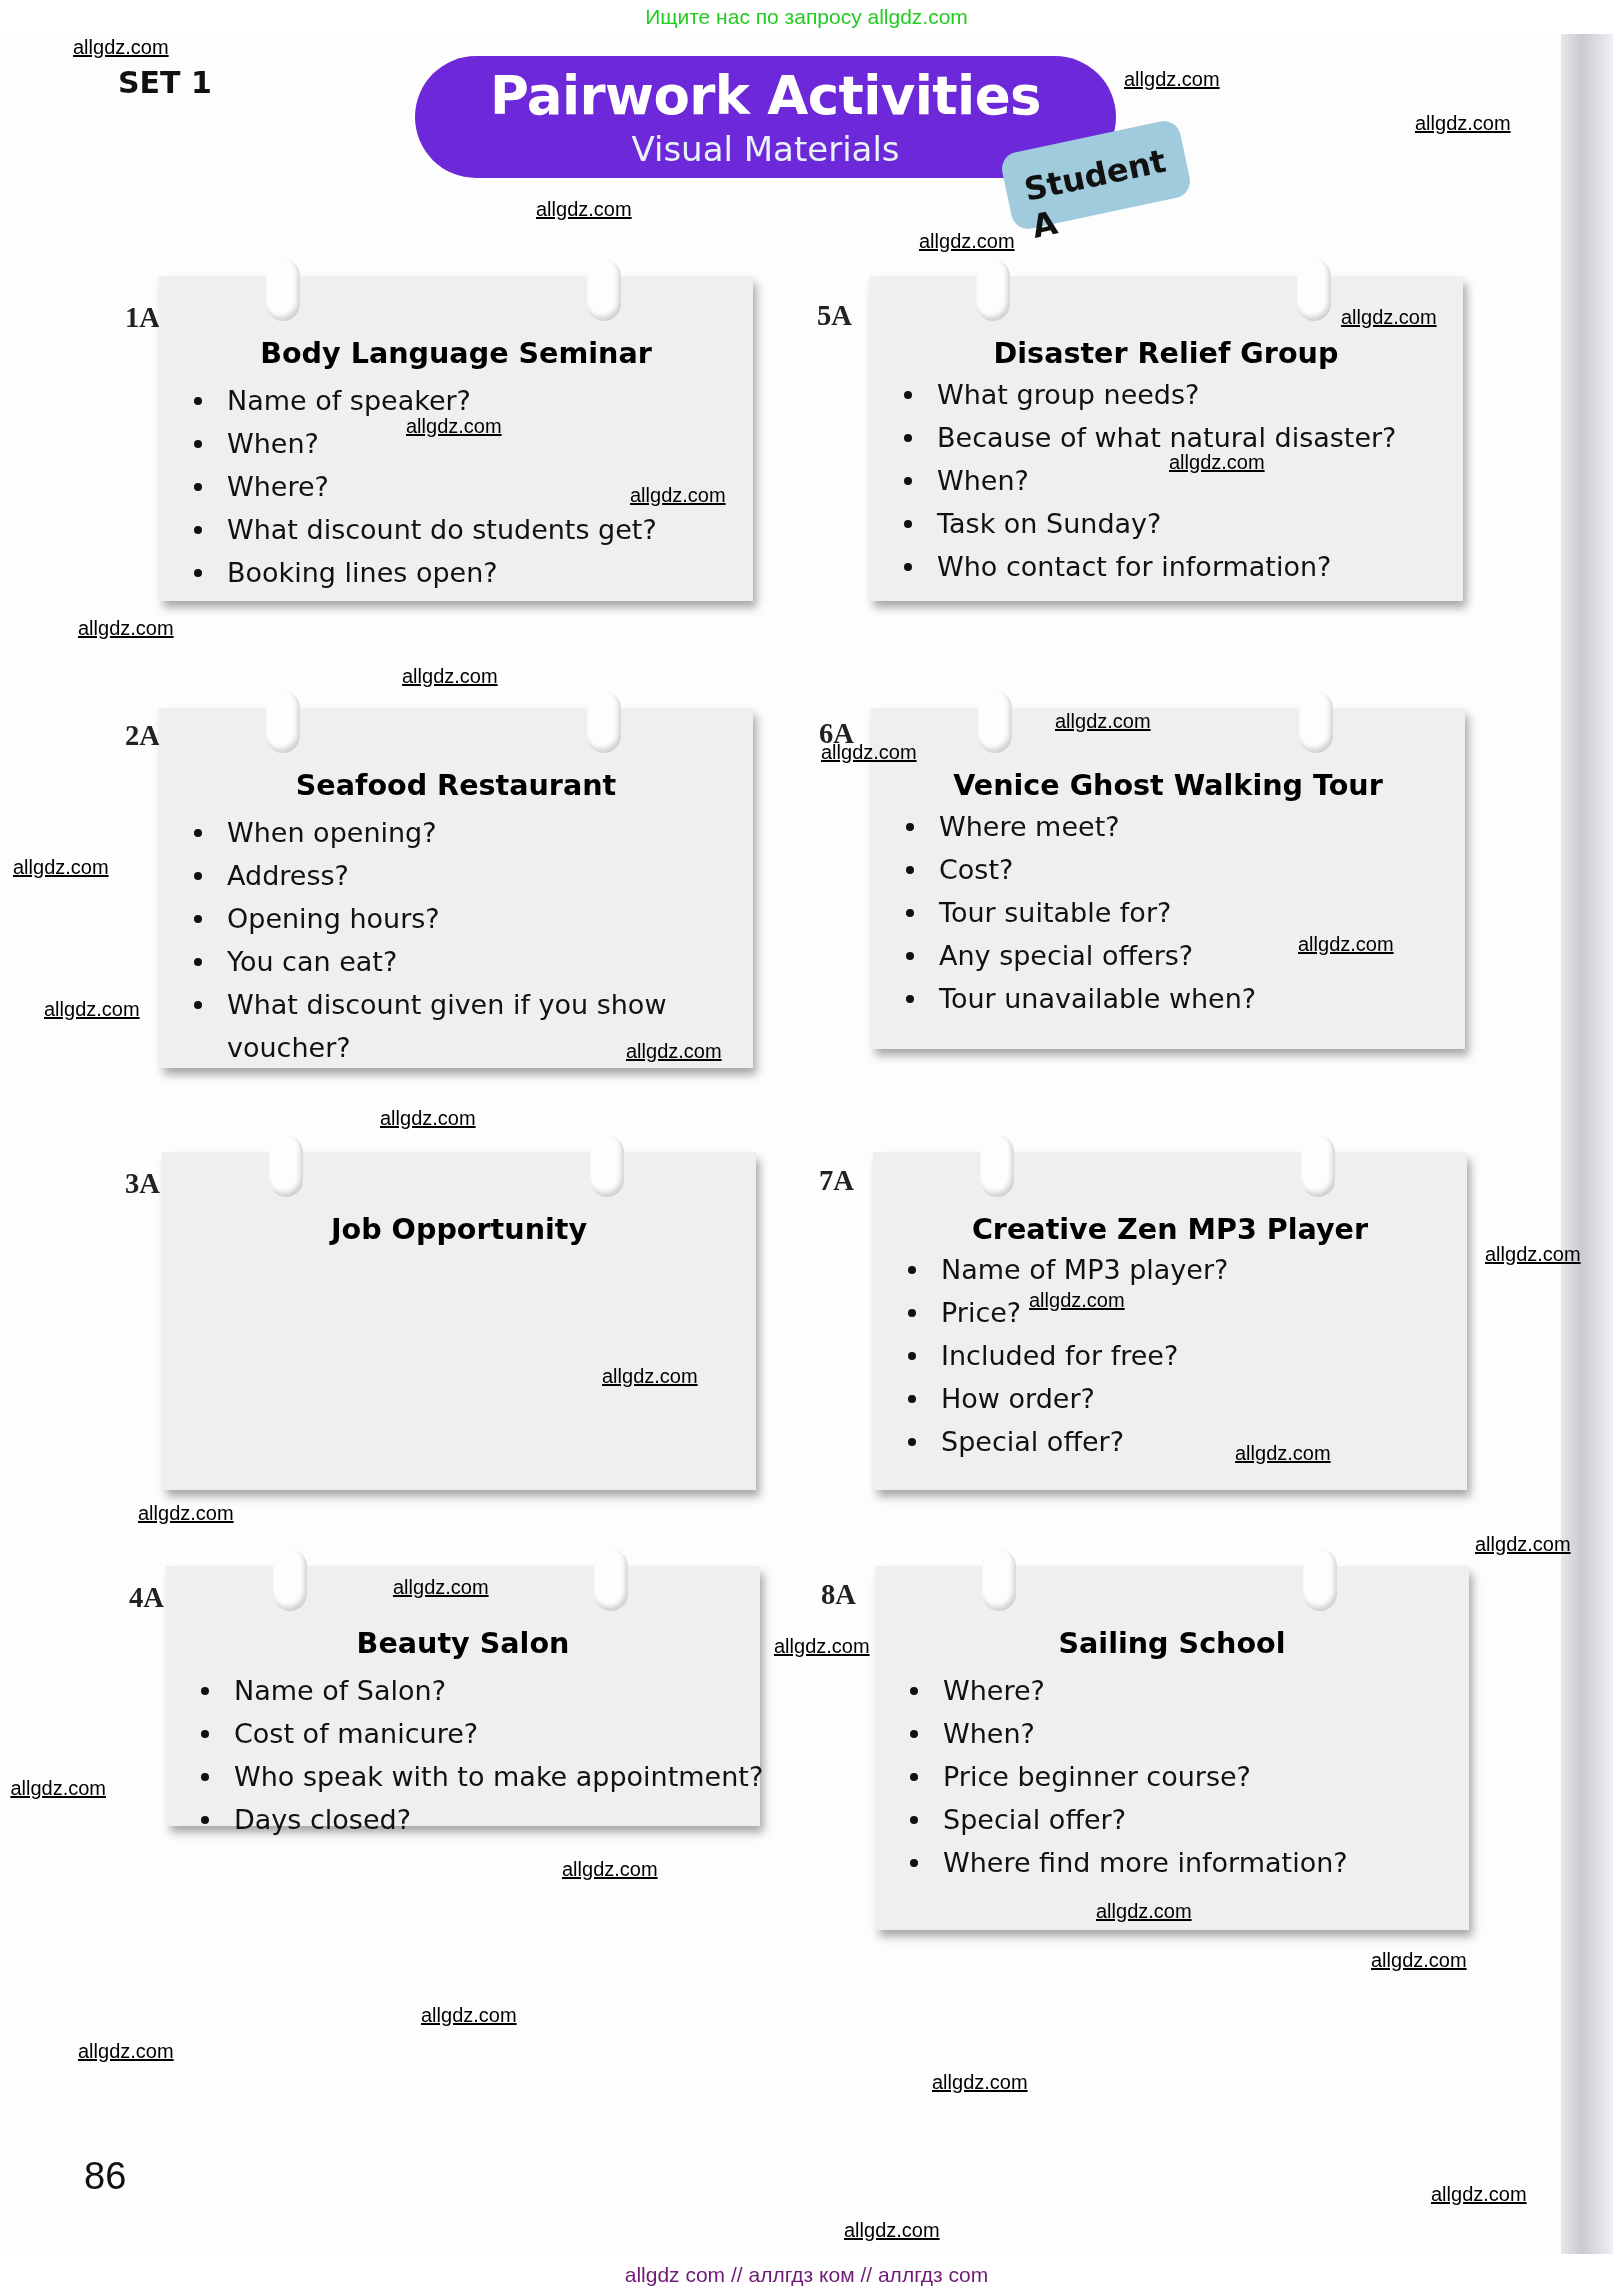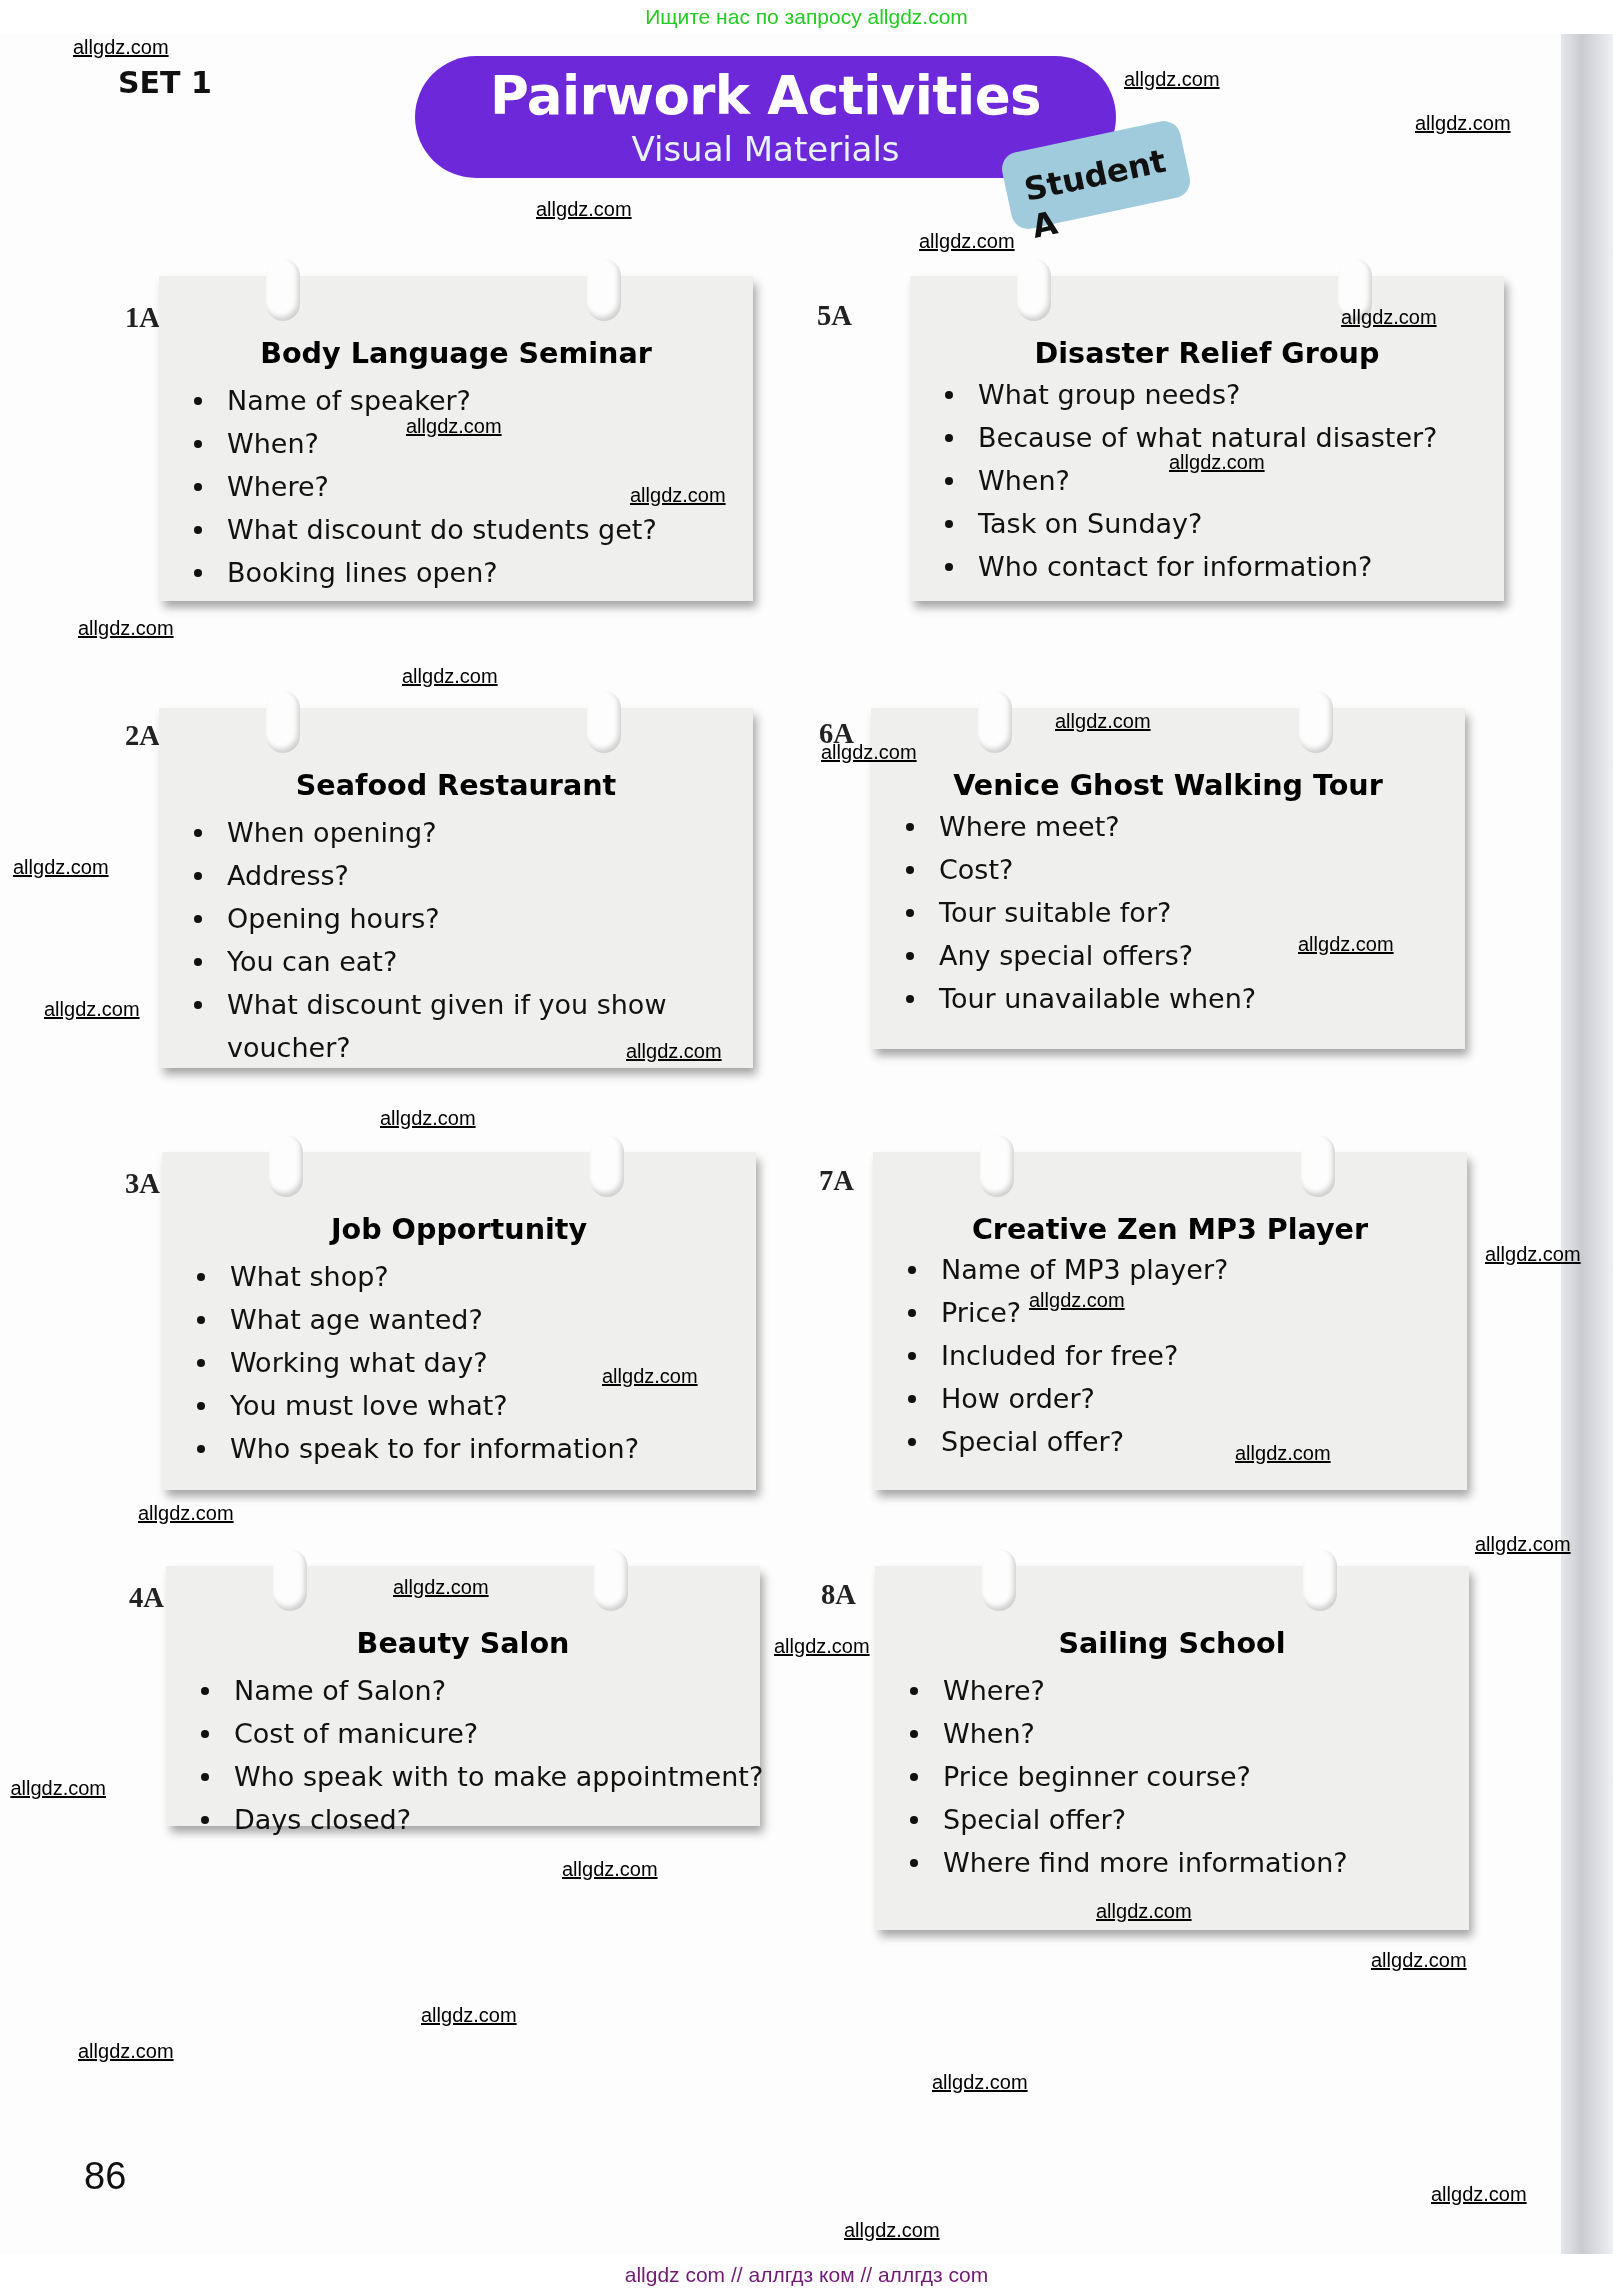--- a/index.html
+++ b/index.html
@@ -69,44 +69,37 @@
     <li>What discount given if you show</li>
     <li style="list-style:none;" class="cont">voucher?</li>
   </ul>
 </div>
 
 <div class="num" style="left:125px;top:1152px;">3A</div>
 <div class="card" style="left:162px;top:1152px;width:594px;height:338px;">
   <div class="hole" style="left:107px;"></div>
   <div class="hole" style="left:428px;"></div>
   <div class="title">Job Opportunity</div>
-  <ul>
-    <li>What shop?</li>
-    <li>What age wanted?</li>
-    <li>Working what day?</li>
-    <li>You must love what?</li>
-    <li>Who speak to for information?</li>
-  </ul>
 </div>
 
 <div class="num" style="left:129px;top:1566px;">4A</div>
 <div class="card" style="left:166px;top:1566px;width:594px;height:260px;">
   <div class="hole" style="left:107px;"></div>
   <div class="hole" style="left:428px;"></div>
   <div class="title">Beauty Salon</div>
   <ul>
     <li>Name of Salon?</li>
     <li>Cost of manicure?</li>
     <li>Who speak with to make appointment?</li>
     <li>Days closed?</li>
   </ul>
 </div>
 
 <div class="num" style="left:817px;top:284px;">5A</div>
-<div class="card" style="left:910px;top:276px;width:594px;height:325px;">
+<div class="card" style="left:869px;top:276px;width:594px;height:325px;">
   <div class="hole" style="left:107px;"></div>
   <div class="hole" style="left:428px;"></div>
   <div class="title">Disaster Relief Group</div>
   <ul style="top:97px;">
     <li>What group needs?</li>
     <li>Because of what natural disaster?</li>
     <li>When?</li>
     <li>Task on Sunday?</li>
     <li>Who contact for information?</li>
   </ul>

